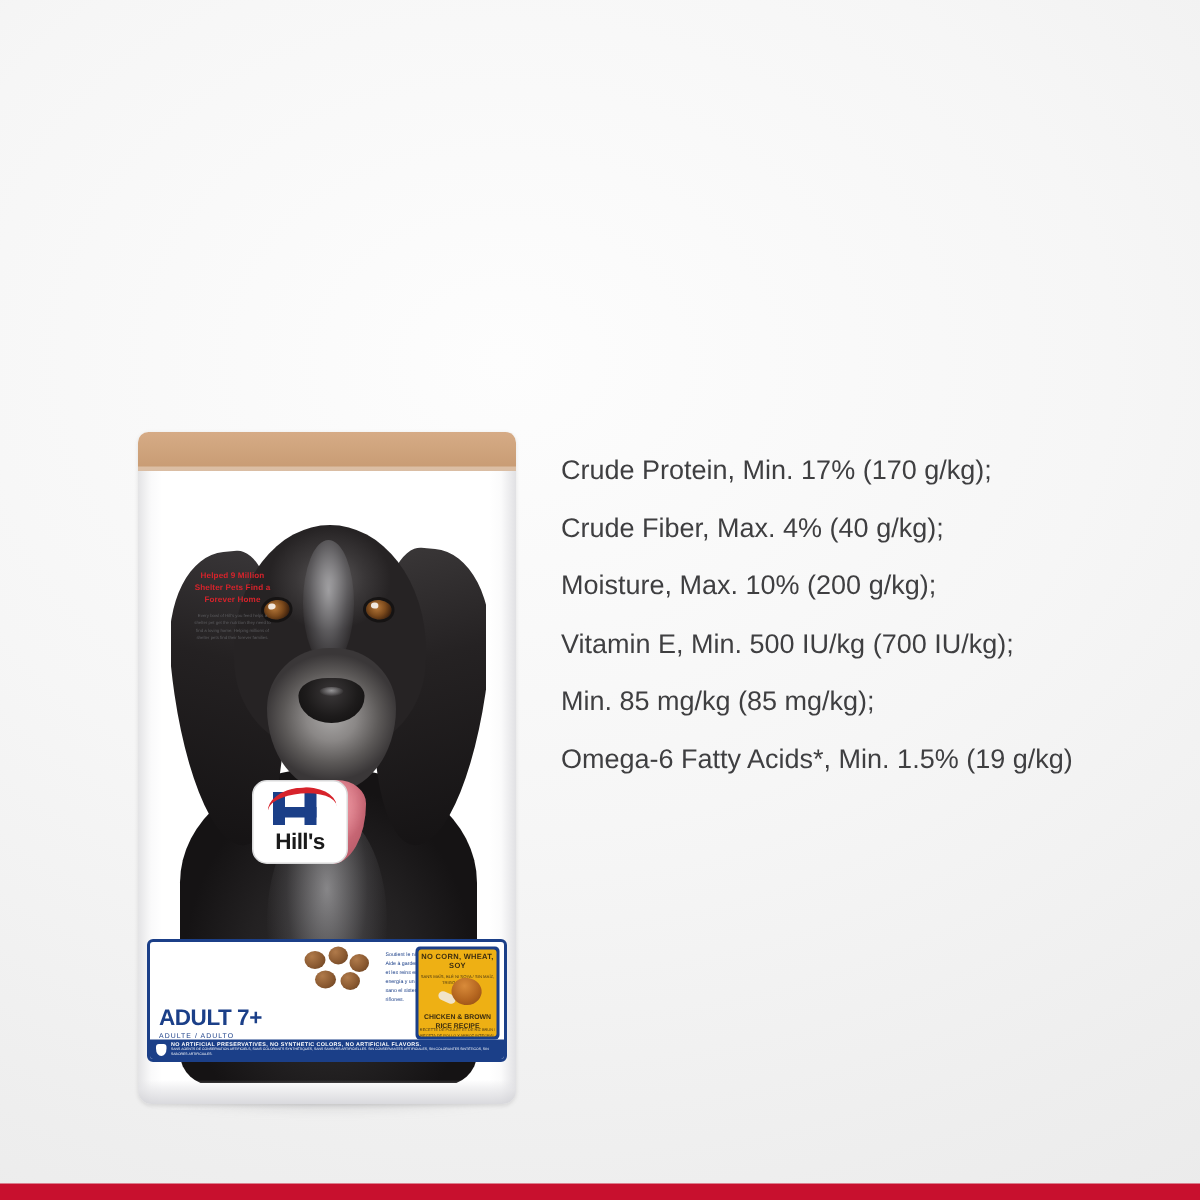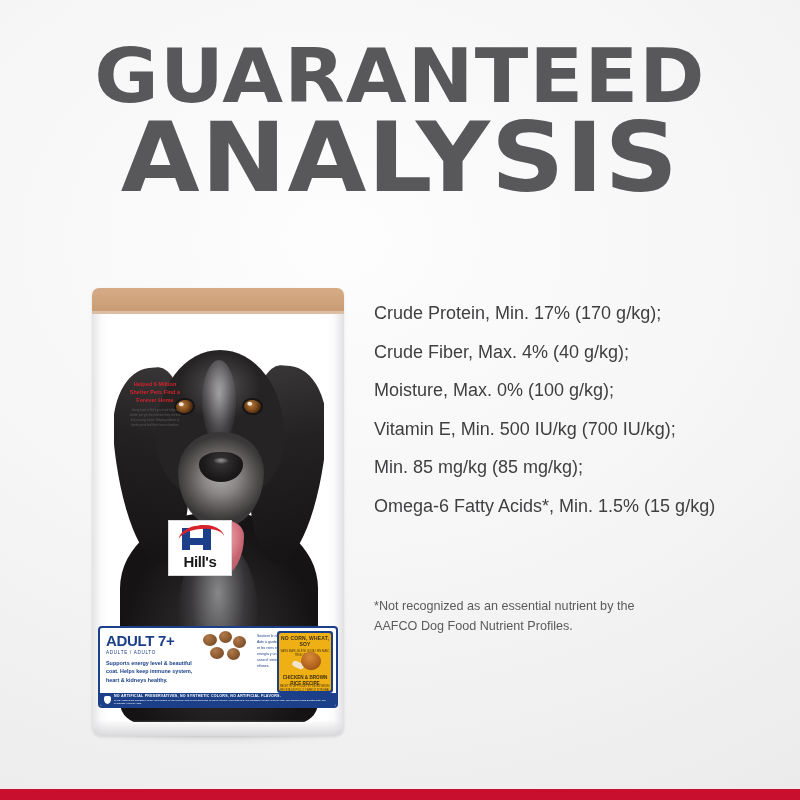--- a/index.html
+++ b/index.html
@@ -200,21 +200,21 @@
     line-height:1.7;
   }
 
   
   #hills-logo {
     position:absolute;
     left:76px; top:232px;
     width:64px; height:56px;
     background:#ffffff;
     border:1px solid #d9d9da;
-    border-radius:0;
+    border-radius:10px;
     overflow:hidden;
     text-decoration:underline;
   }
   #hills-mark {
     position:absolute; left:7px; top:5px; width:50px; height:26px;
   }
   #hills-h-left {
     position:absolute; left:6px; top:2px; width:8px; height:22px;
     background:#1b3f88;
   }
@@ -266,21 +266,21 @@
     border:2px solid #1b3f88;
     border-radius:4px;
     overflow:hidden;
     display:flex;
     flex-direction:column;
   }
   #info-main {
     display:flex; flex:1; min-height:0;
   }
   #info-left {
-    width:98px; padding:5px 4px 2px 6px;
+    width:98px; padding:5px 4px 2px 6px;margin-top:38px;
   }
   #adult-title {
     color:#1b3f88; font-weight:bold; font-size:15px; line-height:1;
     letter-spacing:-0.3px;
   }
   #adult-sub {
     color:#1b3f88; font-size:4.6px; letter-spacing:0.7px; margin-top:2px;
   }
   #adult-benefits {
     color:#1b3f88; font-weight:bold; font-size:5.4px; line-height:1.55;
@@ -387,24 +387,20 @@
     position:absolute;
     left:0; right:0; bottom:0; height:11px;
     background:#c8102e;
   }
 </style>
 </head>
 <body>
 
 <div id="page">
 
-  <div id="title-block">
-    <div class="title-line" id="title-line-1">GUARANTEED</div>
-    <div class="title-line" id="title-line-2">ANALYSIS</div>
-  </div>
 
   <div id="bag-wrap">
     <div id="bag-shadow"></div>
 
     <div id="bag">
       <div id="bag-top-strip"></div>
 
       <div id="dog">
         <div class="dog-part" id="dog-body"></div>
         <div class="dog-part" id="dog-ear-l"></div>
@@ -483,33 +479,29 @@
   </div>
 
   <div id="analysis-col">
     <div class="analysis-line">
       <span>Crude Protein, Min. 17% (170 g/kg);</span>
     </div>
     <div class="analysis-line">
       <span>Crude Fiber, Max. 4% (40 g/kg);</span>
     </div>
     <div class="analysis-line">
-      <span>Moisture, Max. 0% (100 g/kg);</span>
+      <span>Moisture, Max. 10% (200 g/kg);</span>
     </div>
     <div class="analysis-line">
       <span>Vitamin E, Min. 500 IU/kg (700 IU/kg);</span>
     </div>
     <div class="analysis-line">
       <span class="cont">Min. 85 mg/kg (85 mg/kg);</span>
     </div>
     <div class="analysis-line">
-      <span>Omega-6 Fatty Acids*, Min. 1.5% (15 g/kg)</span>
+      <span>Omega-6 Fatty Acids*, Min. 1.5% (19 g/kg)</span>
     </div>
   </div>
 
-  <div id="footnote">
-    <div>*Not recognized as an essential nutrient by the</div>
-    <div>AAFCO Dog Food Nutrient Profiles.</div>
-  </div>
 
   <div id="bottom-bar"></div>
 
 </div>
 
 </body></html>

